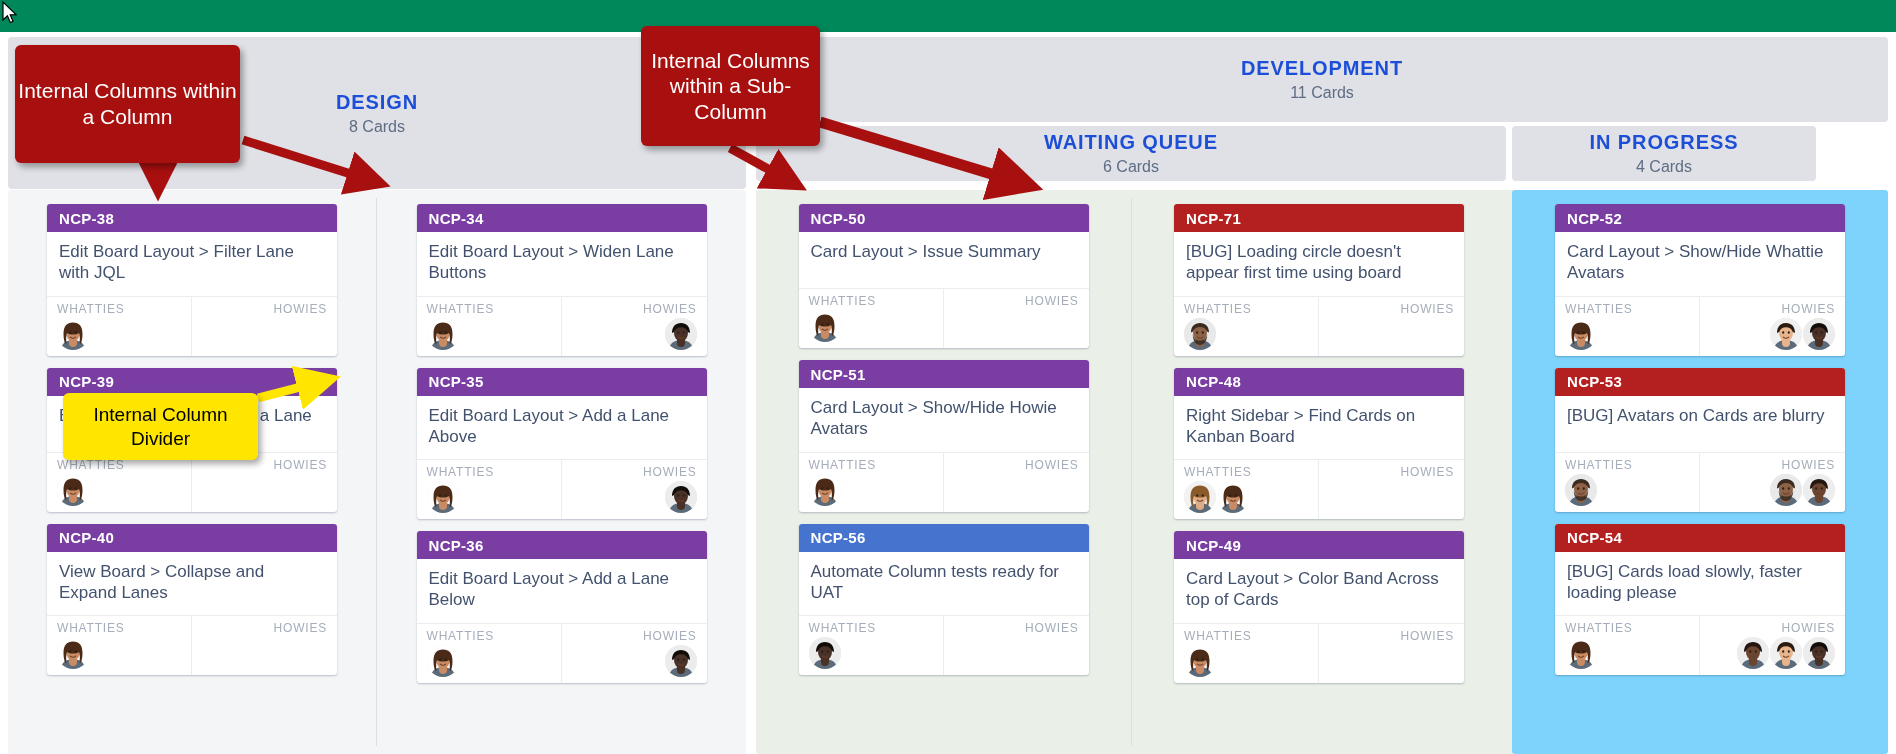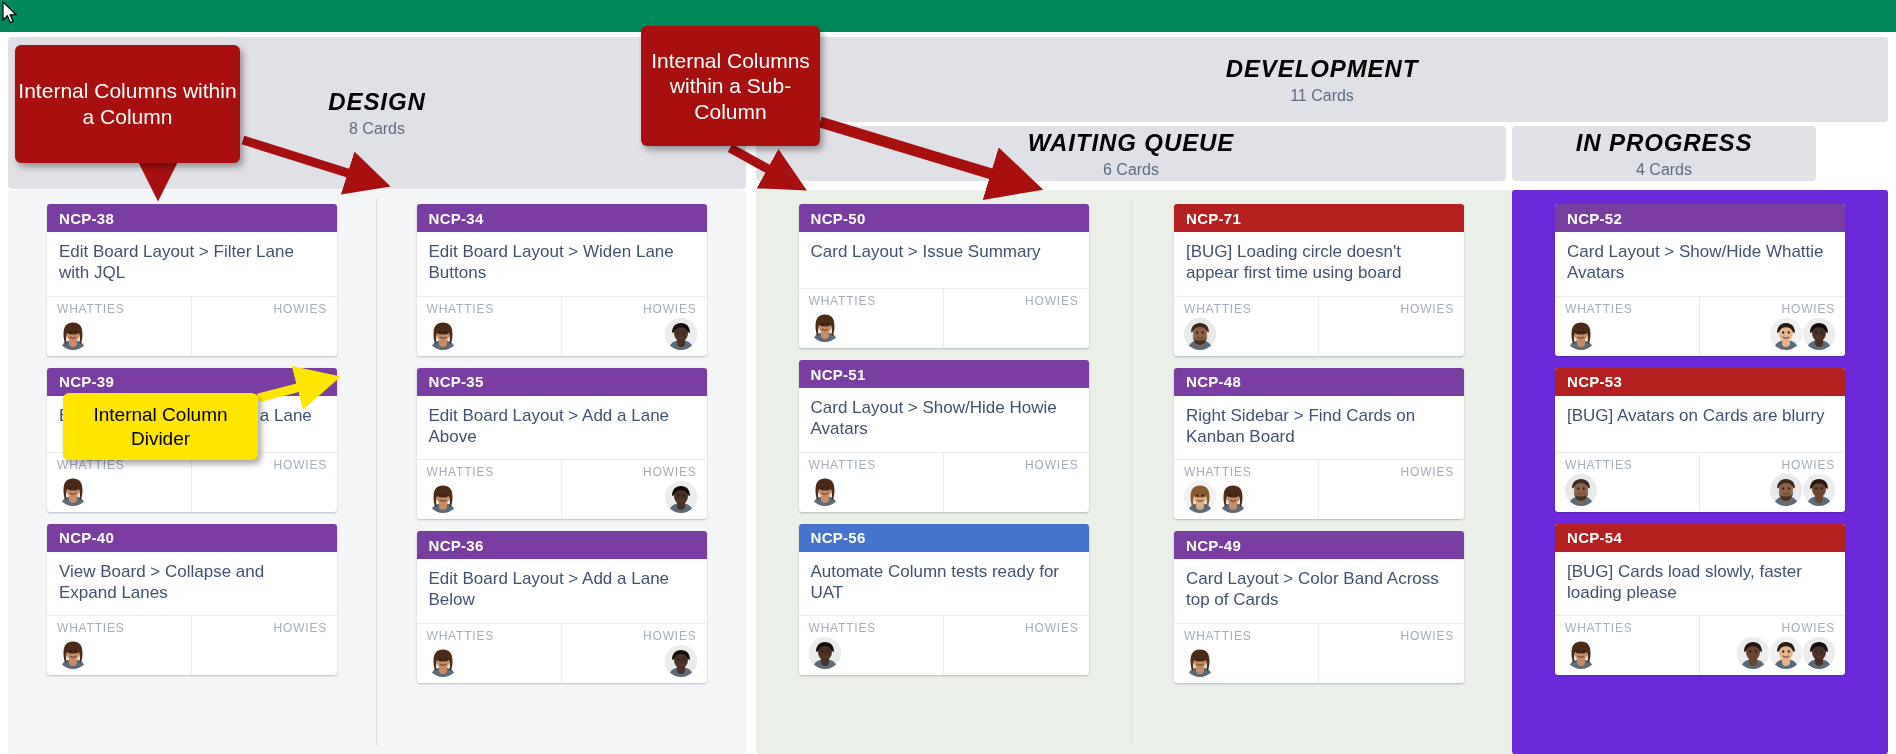--- a/index.html
+++ b/index.html
@@ -23,36 +23,36 @@
   }
   .cursor { position: absolute; left: 2px; top: 1px; width: 16px; height: 24px; }
 
   
   .headers { position: absolute; left: 0; top: 33px; width: 1896px; height: 153px; }
   .hdr {
     position: absolute; background: #dfe1e6; border-radius: 4px;
     display: flex; flex-direction: column; align-items: center; justify-content: center;
     color: #253858;
   }
-  .hdr-name { font-size: 24px; font-weight: bold; letter-spacing: .9px; color: #000000; font-style: italic; }
+  .hdr-name { font-size: 20px; font-weight: bold; letter-spacing: .9px; color: #1d4ed8; }
   .hdr-count { font-size: 16px; color: #5e6c84; margin-top: 4px; }
 
   #hdr-design      { left: 8px;    top: 4px;   width: 738px;  height: 152px; }
   #hdr-development { left: 756px;  top: 4px;   width: 1132px; height: 85px; }
   #hdr-waiting     { left: 756px;  top: 93px;  width: 750px;  height: 55px; }
   #hdr-inprogress  { left: 1512px; top: 93px;  width: 304px;  height: 55px; }
 
   
   .lane { position: absolute; left: 0; top: 190px; width: 1896px; height: 564px; }
   .col {
     position: absolute; top: 0; height: 564px; border-radius: 3px;
   }
   #col-design     { left: 8px;    width: 738px;  background: #f4f5f7; }
   #col-waiting    { left: 756px;  width: 794px;  background: #eaefe8; }
-  #col-inprogress { left: 1512px; width: 376px;  background: #6d28d9; }
+  #col-inprogress { left: 1512px; width: 376px;  background: #7dd3fc; }
 
   .subcol { position: absolute; top: 0; height: 564px; padding: 14px 0 0 0; }
   .divider { position: absolute; top: 8px; width: 1px; height: 548px; background: #dcdfe4; }
 
   
   .card {
     position: relative; width: 290px; margin: 0 auto 12px auto;
     background: #ffffff; border-radius: 3px;
     box-shadow: 0 1px 2px rgba(9,30,66,.25);
     overflow: hidden;

